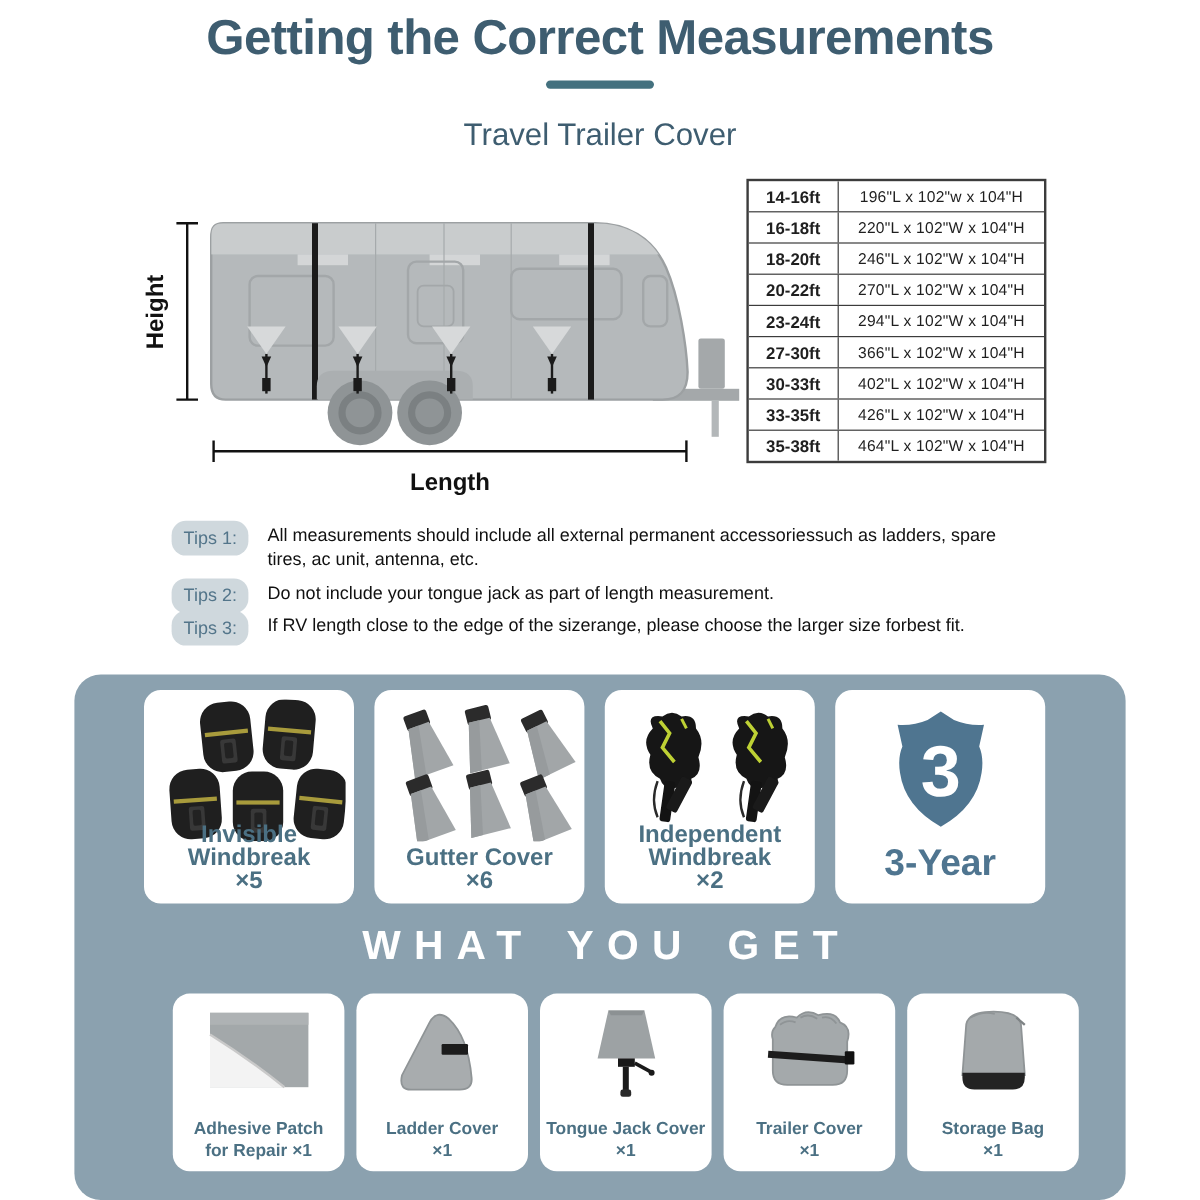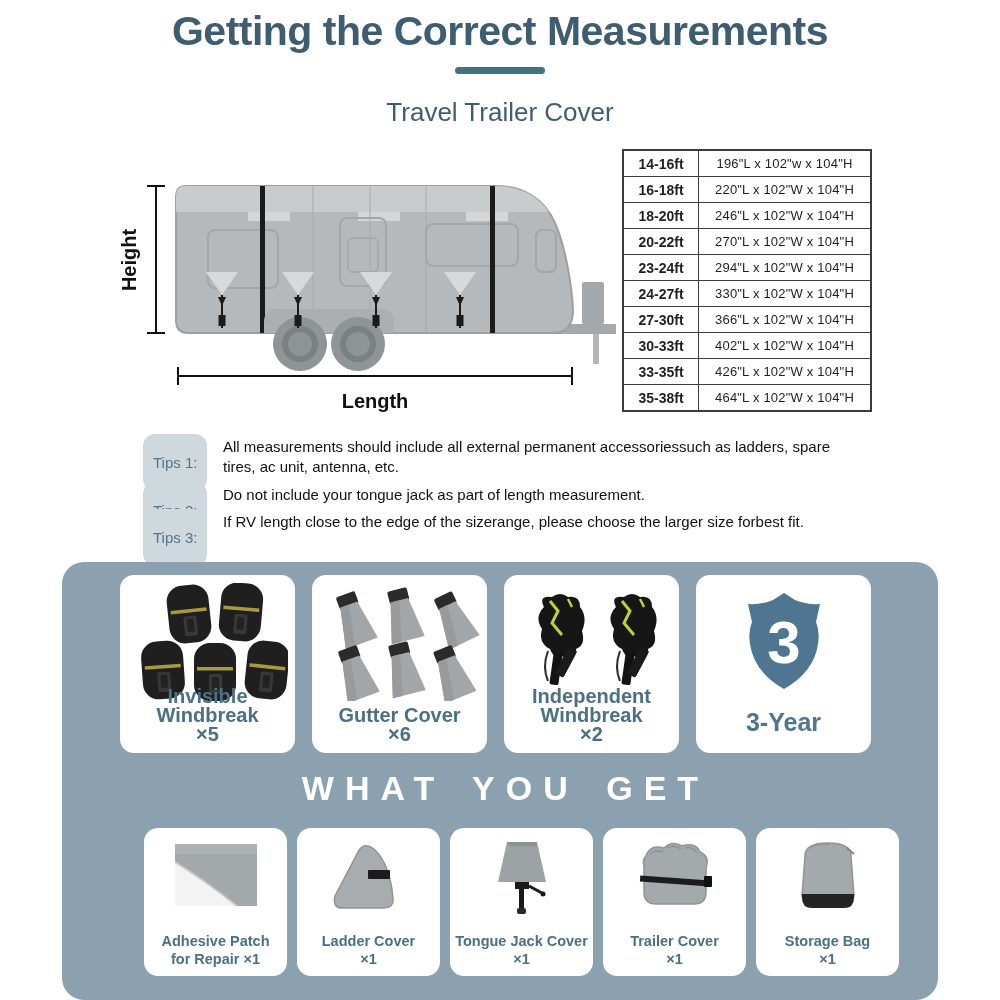--- a/index.html
+++ b/index.html
@@ -22,38 +22,38 @@
   .size-row{display:flex;height:25px;border-bottom:1.5px solid #3c3c3c;}
   .size-row:last-child{border-bottom:none;}
   .size-col1{width:74px;border-right:1.5px solid #3c3c3c;font-weight:bold;font-size:14px;color:#1f1f1f;
              display:flex;align-items:center;justify-content:center;}
   .size-col2{flex:1;font-size:13px;color:#1f1f1f;letter-spacing:0.2px;
              display:flex;align-items:center;justify-content:center;}
 
   
   .tip{position:absolute;left:143px;font-size:15px;color:#111;}
   .tip-pill{display:inline-block;background:#cfd8dd;color:#53758a;border-radius:12px;
-            padding:20px 10px;font-size:15px;}
+            padding:6px 10px;font-size:15px;}
   .tip-body{position:absolute;left:80px;top:3px;width:632px;line-height:20px;}
   .tip1{top:434px;} .tip2{top:482px;} .tip3{top:509px;}
 
   
   .panel{position:absolute;left:62px;top:562px;width:876px;height:438px;
          background:#8ba1af;border-radius:22px;}
   .row1{position:absolute;left:120px;top:575px;display:flex;gap:17px;}
   .row2{position:absolute;left:120px;top:828px;display:flex;gap:10px;padding-left:24px;}
   .card{background:#fff;border-radius:14px;position:relative;}
   .card-lg{width:175px;height:178px;}
   .card-sm{width:143px;height:148px;}
   .card-art{position:absolute;top:8px;left:0;width:100%;display:flex;justify-content:center;}
   .card-label{position:absolute;bottom:9px;left:0;width:100%;text-align:center;
               color:#4b7083;font-weight:bold;font-size:20px;line-height:19px;}
   .card-sm .card-label{font-size:14.5px;line-height:18px;bottom:8px;}
   .warranty-label{position:absolute;bottom:16px;left:0;width:100%;text-align:center;
-                  color:#4f7590;font-weight:bold;font-size:25px;}
+                  color:#4f7590;font-weight:bold;font-size:31px;}
   .heading{position:absolute;top:769px;left:0;width:100%;text-align:center;color:#fff;
            font-weight:bold;font-size:34px;letter-spacing:11px;word-spacing:7px;padding-left:11px;box-sizing:border-box;}
 </style>
 </head>
 <body>
 
 <div class="page">
 
   <div class="title">Getting the Correct Measurements</div>
   <div class="divider"></div>
@@ -145,24 +145,20 @@
         <div class="size-col1">18-20ft</div>
         <div class="size-col2">246"L x 102"W x 104"H</div>
       </div>
     <div class="size-row">
         <div class="size-col1">20-22ft</div>
         <div class="size-col2">270"L x 102"W x 104"H</div>
       </div>
     <div class="size-row">
         <div class="size-col1">23-24ft</div>
         <div class="size-col2">294"L x 102"W x 104"H</div>
-      </div>
-    <div class="size-row">
-        <div class="size-col1">24-27ft</div>
-        <div class="size-col2">330"L x 102"W x 104"H</div>
       </div>
     <div class="size-row">
         <div class="size-col1">27-30ft</div>
         <div class="size-col2">366"L x 102"W x 104"H</div>
       </div>
     <div class="size-row">
         <div class="size-col1">30-33ft</div>
         <div class="size-col2">402"L x 102"W x 104"H</div>
       </div>
     <div class="size-row">

